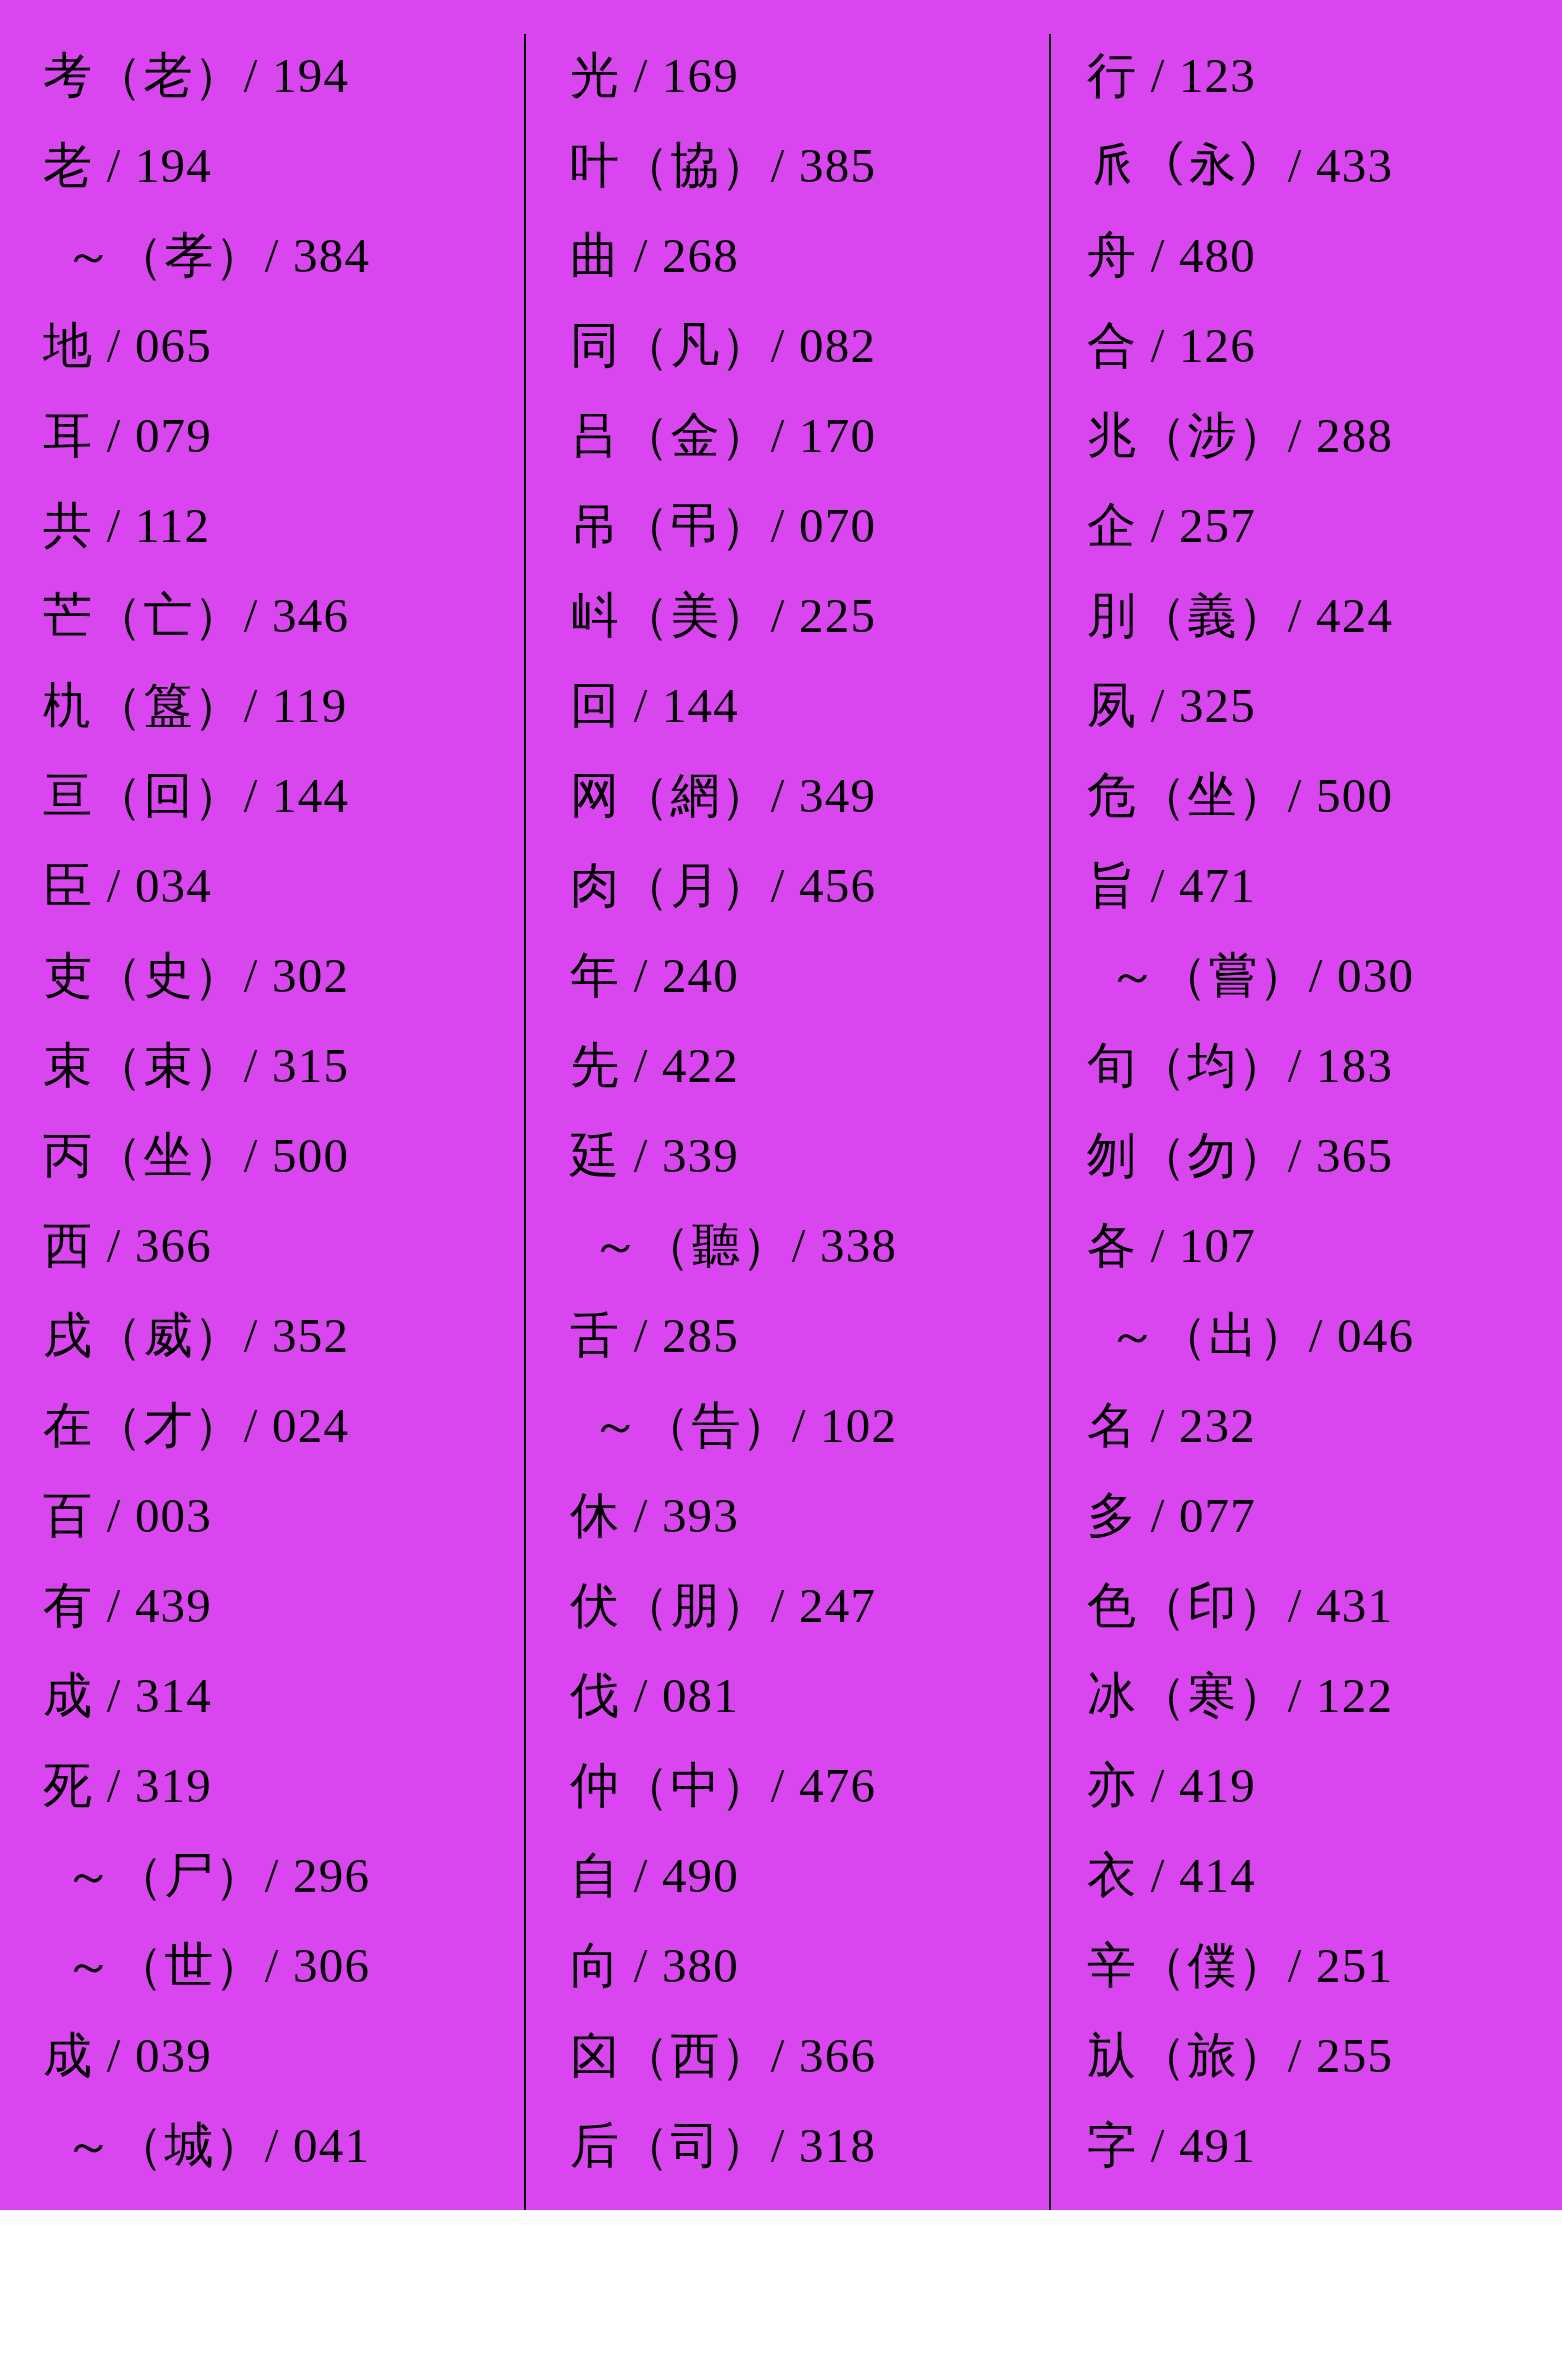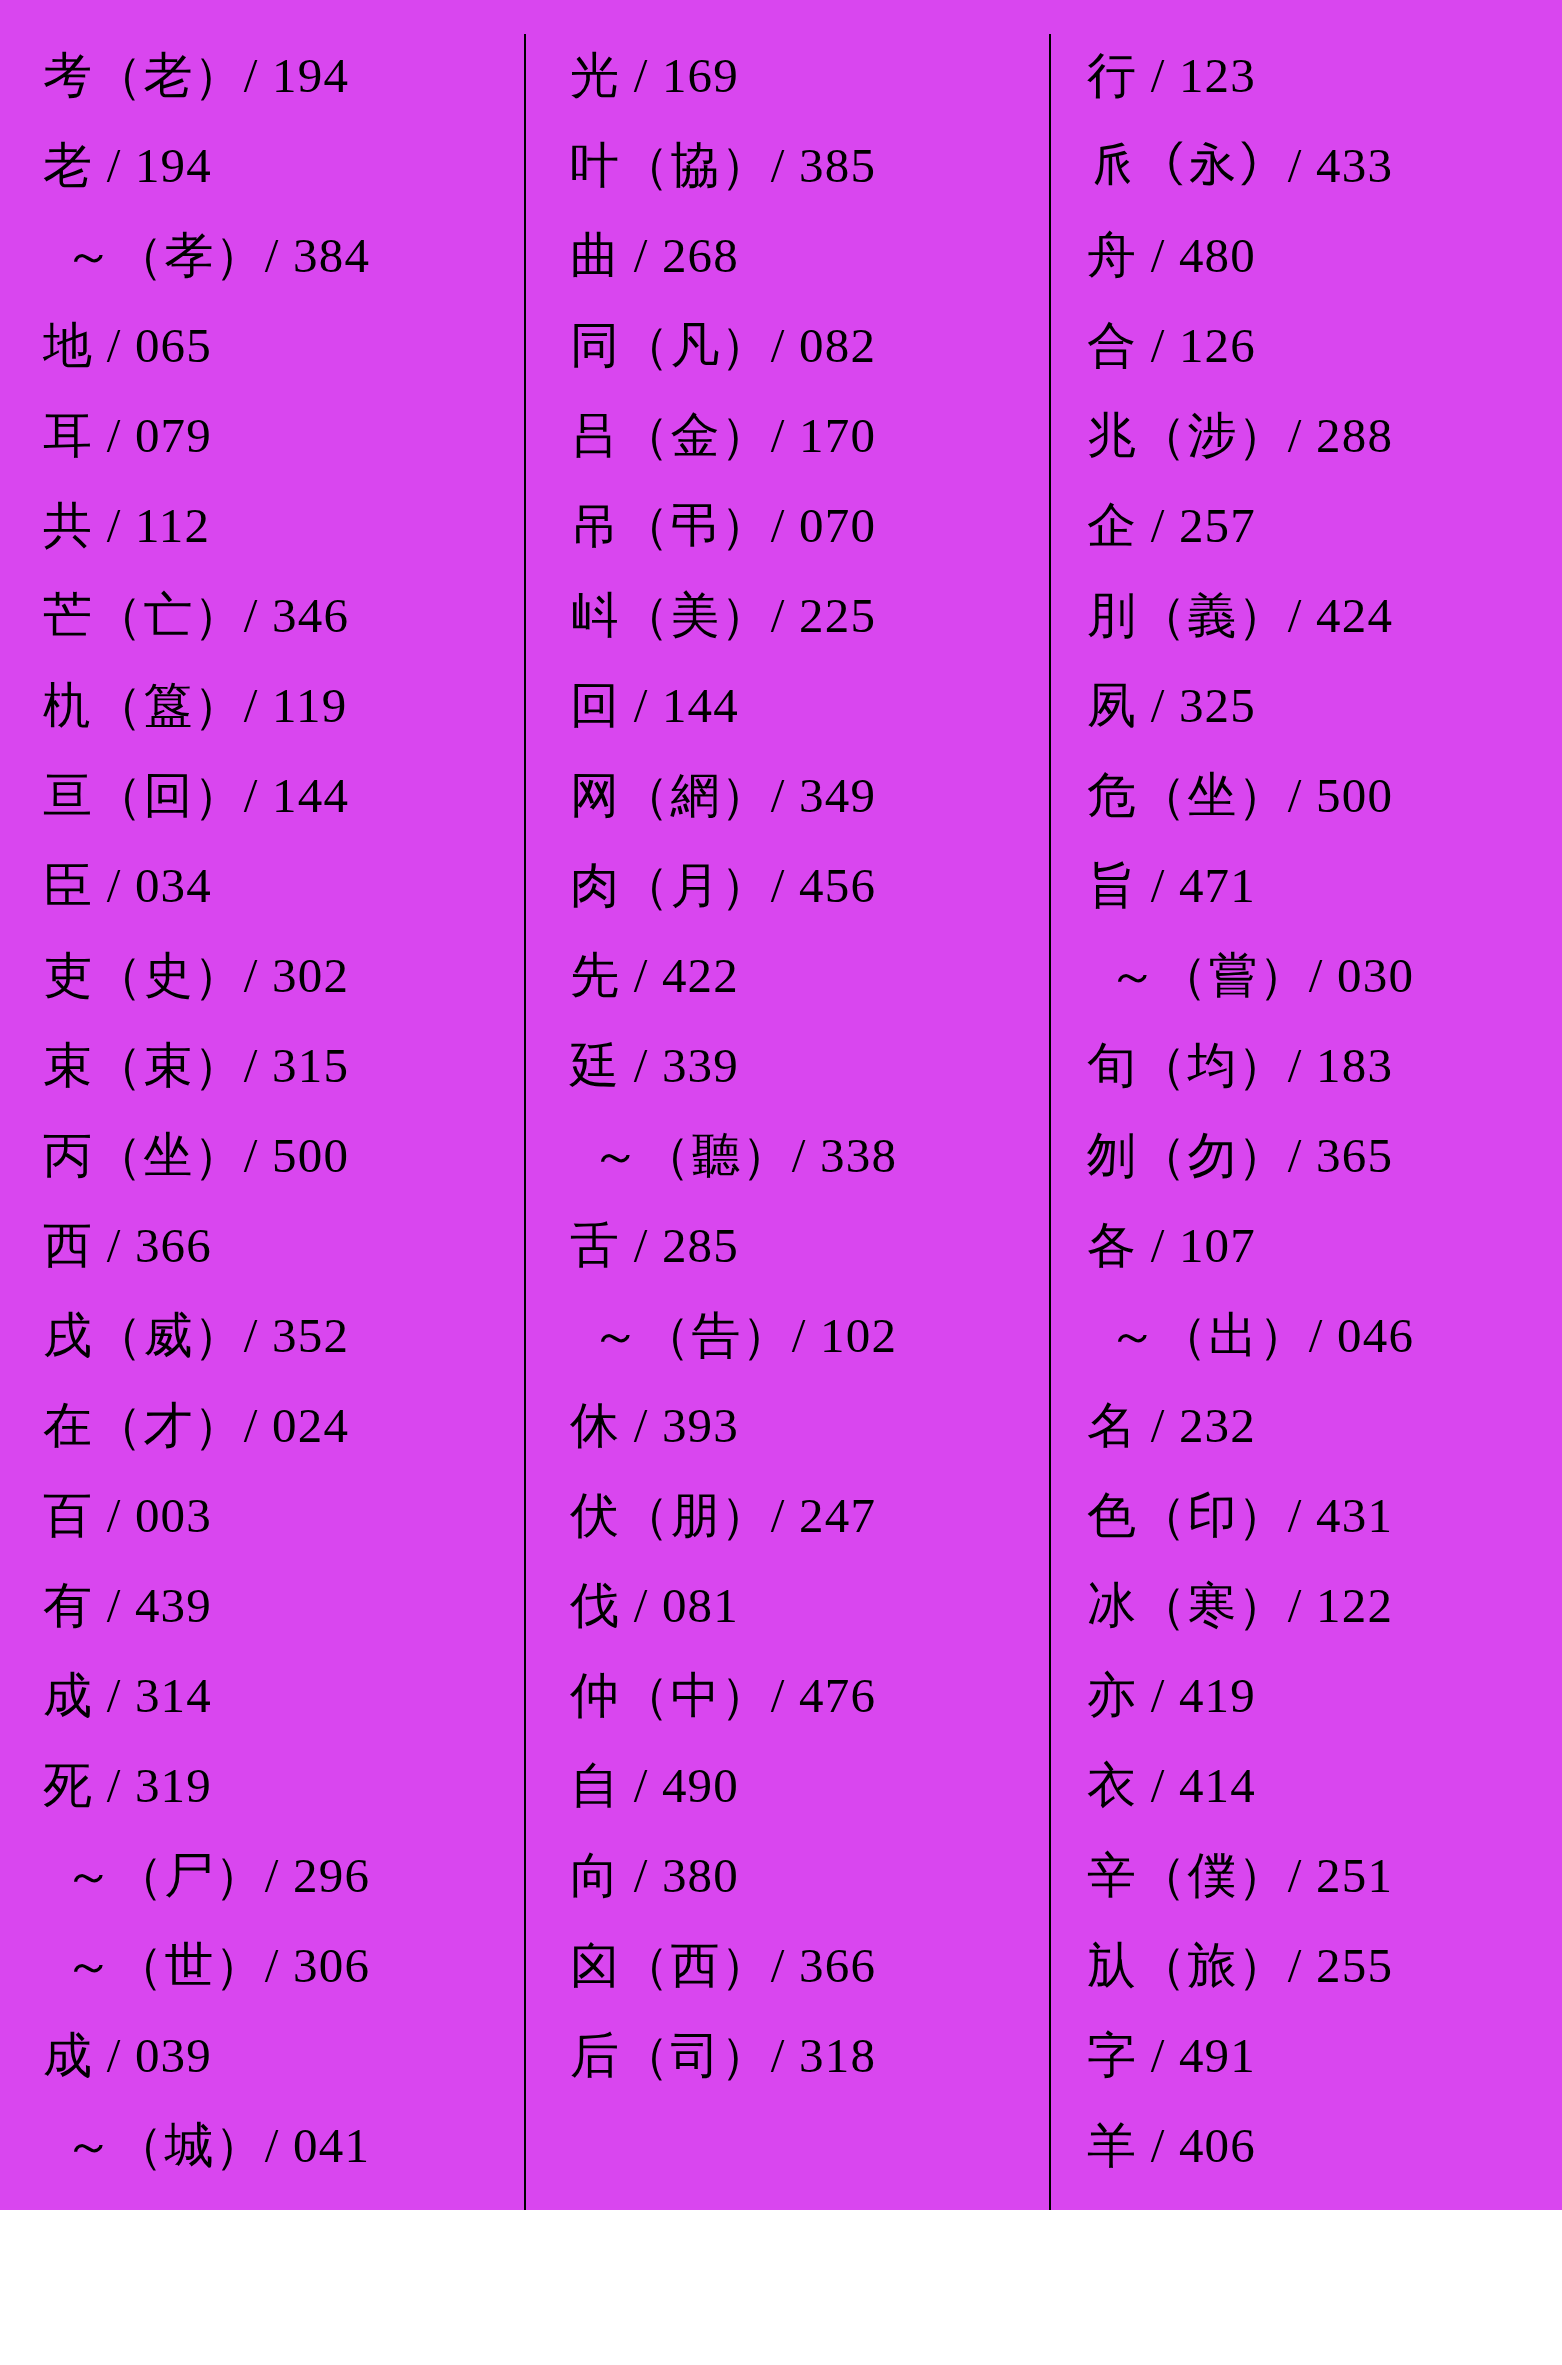--- a/index.html
+++ b/index.html
@@ -79,20 +79,21 @@
       <div class="entry">光 / 169</div>
       <div class="entry">叶（協）/ 385</div>
       <div class="entry">曲 / 268</div>
       <div class="entry">同（凡）/ 082</div>
       <div class="entry">吕（金）/ 170</div>
       <div class="entry">吊（弔）/ 070</div>
       <div class="entry">㞳（美）/ 225</div>
       <div class="entry">回 / 144</div>
       <div class="entry">网（網）/ 349</div>
       <div class="entry">肉（月）/ 456</div>
+      <div class="entry">年 / 240</div>
       <div class="entry">先 / 422</div>
       <div class="entry">廷 / 339</div>
       <div class="entry indent">～（聽）/ 338</div>
       <div class="entry">舌 / 285</div>
       <div class="entry indent">～（告）/ 102</div>
       <div class="entry">休 / 393</div>
       <div class="entry">伏（朋）/ 247</div>
       <div class="entry">伐 / 081</div>
       <div class="entry">仲（中）/ 476</div>
       <div class="entry">自 / 490</div>
@@ -110,20 +111,21 @@
       <div class="entry">刖（義）/ 424</div>
       <div class="entry">夙 / 325</div>
       <div class="entry">危（坐）/ 500</div>
       <div class="entry">旨 / 471</div>
       <div class="entry indent">～（嘗）/ 030</div>
       <div class="entry">旬（均）/ 183</div>
       <div class="entry">刎（勿）/ 365</div>
       <div class="entry">各 / 107</div>
       <div class="entry indent">～（出）/ 046</div>
       <div class="entry">名 / 232</div>
+      <div class="entry">多 / 077</div>
       <div class="entry">色（印）/ 431</div>
       <div class="entry">冰（寒）/ 122</div>
       <div class="entry">亦 / 419</div>
       <div class="entry">衣 / 414</div>
       <div class="entry">辛（僕）/ 251</div>
       <div class="entry">㫃（旅）/ 255</div>
       <div class="entry">字 / 491</div>
       <div class="entry">羊 / 406</div>
     </div>
 </div>

